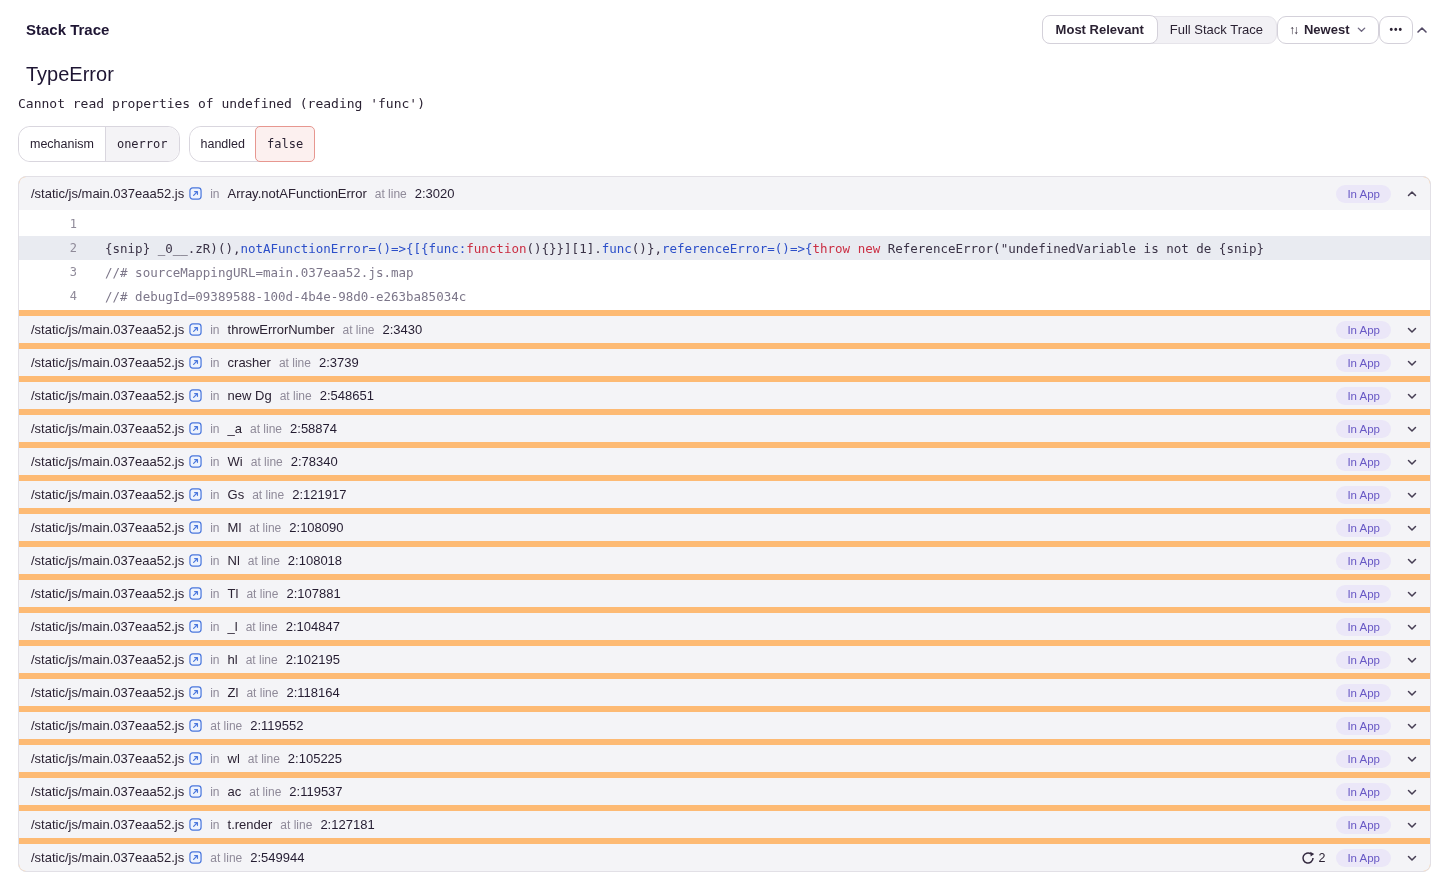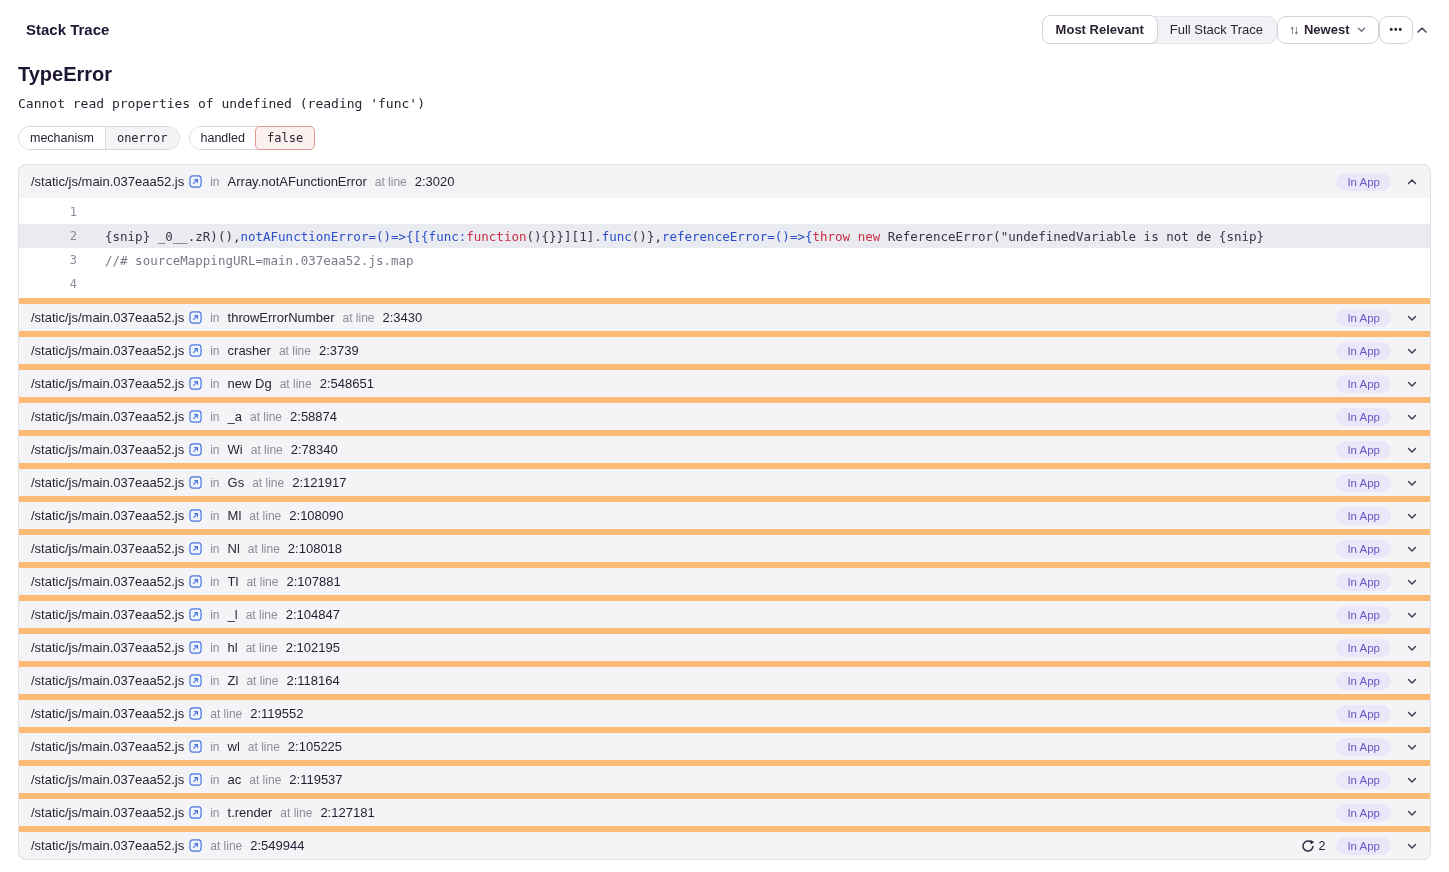--- a/index.html
+++ b/index.html
@@ -19,26 +19,26 @@
   .segment { font-size:13px; padding:5px 13px; color:#2b2233; white-space:nowrap; border-radius:8px; cursor:pointer; }
   .segment.active { background:#fff; border:1px solid #d4d1da; font-weight:700; margin:-1px; padding:6px 13px; }
   .btn { display:flex; align-items:center; gap:7px; background:#fff; border:1px solid #d4d1da; border-radius:9px;
          padding:0 11px; font-size:13px; font-weight:700; color:#2b2233; height:28px; cursor:pointer;
          font-family:"Liberation Sans", sans-serif; }
   .sort-arrows { font-size:12px; letter-spacing:-2px; font-weight:400; color:#2b2233; }
   .more-btn { padding:0 9px; letter-spacing:1px; font-size:13px; }
   .caret-btn { background:none; border:none; padding:0 2px; display:flex; cursor:pointer; }
 
   
-  .error-type { font-size:20px; font-weight:700; color:#1e1533; margin:17px 0 0; }
+  .error-type { font-size:20px; font-weight:400; color:#1e1533; margin:17px 8px 0; }
   .error-msg { font-family:"DejaVu Sans Mono", monospace; font-size:13px; margin-top:10px; color:#2b2233; }
 
   
   .tags { display:flex; gap:9px; margin-top:15px; }
-  .tag { display:inline-flex; align-items:stretch; border:1px solid #d9d6de; border-radius:12px; height:24px; }
+  .tag { display:inline-flex; align-items:stretch; border:1px solid #d9d6de; border-radius:12px; height:36px; }
   .tag-key { display:flex; align-items:center; padding:0 11px; background:#fff; border-radius:12px 0 0 12px; font-size:12.5px; color:#2b2233; }
   .tag-val { display:flex; align-items:center; padding:0 11px; background:#f4f3f6; border-left:1px solid #d9d6de;
              border-radius:0 12px 12px 0; font-family:"DejaVu Sans Mono", monospace; font-size:12px; color:#2b2233;text-align:right; }
   .tag.error .tag-val { background:#fcf0ef; border:1px solid #e79790; border-radius:5px; margin:-1px; }
 
   
   .frames { margin-top:14px; border:1px solid #e2e0e6; border-radius:8px; overflow:hidden; background:#fdba74; }
   .frame + .frame { margin-top:6px; }
   .frame-head { display:flex; align-items:center; height:27px; background:#f4f4f7; padding:0 12px; gap:8px; cursor:pointer; }
   .frame.expanded .frame-head { height:33px; }
@@ -138,20 +138,21 @@
           <div class="code-line active">
     <span class="ln">2</span>
     <span class="ct"><span class="tok-plain">{snip} _0__.zR)(),</span><span class="tok-fn">notAFunctionError=()=&gt;{[{func:</span><span class="tok-kw">function</span><span class="tok-plain">(){}}][1].</span><span class="tok-fn">func</span><span class="tok-plain">()},</span><span class="tok-fn">referenceError=()=&gt;{</span><span class="tok-kw">throw</span><span class="tok-plain"> </span><span class="tok-kw">new</span><span class="tok-plain"> ReferenceError("undefinedVariable is not de {snip}</span></span>
   </div>
           <div class="code-line">
     <span class="ln">3</span>
     <span class="ct"><span class="tok-comment">//# sourceMappingURL=main.037eaa52.js.map</span></span>
   </div>
           <div class="code-line">
     <span class="ln">4</span>
+    <span class="ct"><span class="tok-comment">//# debugId=09389588-100d-4b4e-98d0-e263ba85034c</span></span>
   </div>
         </div>
       </div>
       <div class="frame">
     <div class="frame-head">
       <span class="path">/static/js/main.037eaa52.js</span>
       <span class="ext">
         <svg width="13" height="13" viewBox="0 0 14 14">
               <rect x="1" y="1" width="12" height="12" rx="3" fill="#eef3fd" stroke="#4a77dd" stroke-width="1.3"></rect>
               <path d="M5 9 L9 5 M6.1 4.9 H9.1 V7.9" stroke="#4a77dd" stroke-width="1.3" fill="none" stroke-linecap="round" stroke-linejoin="round"></path>

